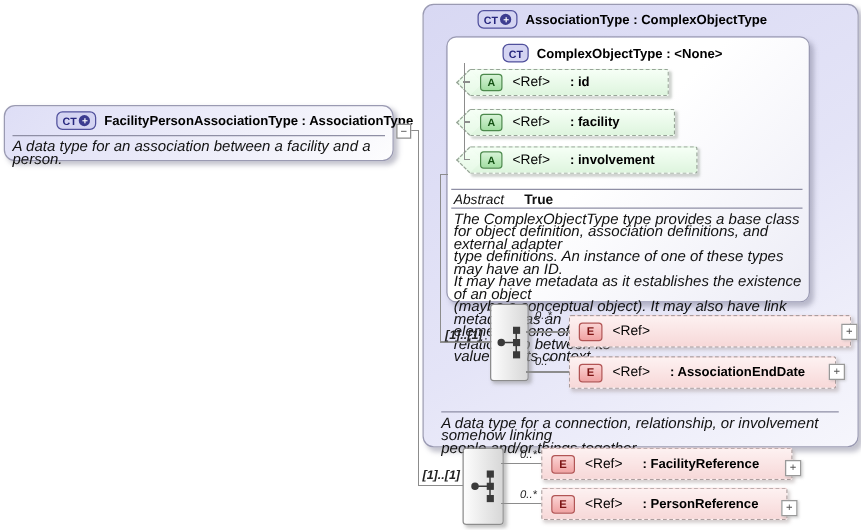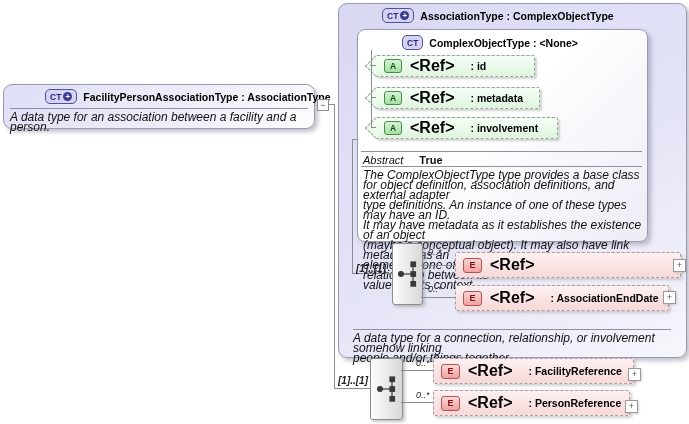--- a/index.html
+++ b/index.html
@@ -33,21 +33,21 @@
   .a-badge{display:inline-flex;align-items:center;justify-content:center;width:16px;height:12px;
         background:linear-gradient(to bottom,#d7f3d7,#a3dfa3);border:1px solid #4c8a4c;
         border-radius:3px;font-size:8.5px;font-weight:bold;color:#145214;z-index:1;}
   .elem-box{position:absolute;height:24px;border:1px dashed #ab9d9d;border-radius:2px;
         background:linear-gradient(to bottom,#fdf1f1,#f7d8d8);
         display:flex;align-items:center;padding-left:7px;z-index:4;
         box-shadow:2px 2px 3px rgba(165,150,150,.45);}
   .e-badge{display:inline-flex;align-items:center;justify-content:center;width:17px;height:13px;
         background:linear-gradient(to bottom,#fad4d4,#f0a2a2);border:1px solid #b25454;
         border-radius:3px;font-size:9px;font-weight:bold;color:#7c1414;}
-  .ref{font-weight:bold;font-size:16px;color:#000;margin-left:8px;}
+  .ref{font-weight:normal;font-size:11px;color:#000;margin-left:8px;}
   .ename{font-weight:bold;font-size:10.5px;color:#000;margin-left:16px;}
   .seq-box{position:absolute;width:29px;height:60px;border:1px solid #8c8c8c;border-radius:3px;
         background:linear-gradient(to right,#fdfdfd,#d7d7d7);z-index:4;
         box-shadow:2px 2px 3px rgba(140,140,140,.5);display:flex;align-items:center;justify-content:center;}
   .card-label{position:absolute;font-size:10px;font-weight:bold;font-style:italic;color:#222;z-index:6;}
   .occurs{position:absolute;font-size:9px;font-style:italic;color:#222;z-index:6;}
   .expand-btn{position:absolute;width:11px;height:11px;background:#fff;border:1px solid #999;
         font-size:9px;line-height:9px;color:#555;display:flex;align-items:center;justify-content:center;
         z-index:6;box-shadow:1px 1px 2px rgba(150,150,150,.4);}
   .collapse-btn{position:absolute;left:317px;top:99px;width:10px;height:10px;background:#fff;
@@ -119,21 +119,21 @@
   </div>
 
   <div class="attr-box" style="left:375px;top:55px;width:150px;">
     <span class="a-badge">A</span>
     <span class="ref">&lt;Ref&gt;</span>
     <span class="ename">: id</span>
   </div>
   <div class="attr-box" style="left:375px;top:87px;width:155px;">
     <span class="a-badge">A</span>
     <span class="ref">&lt;Ref&gt;</span>
-    <span class="ename">: metadata</span>
+    <span class="ename">: facility</span>
   </div>
   <div class="attr-box" style="left:375px;top:117px;width:173px;">
     <span class="a-badge">A</span>
     <span class="ref">&lt;Ref&gt;</span>
     <span class="ename">: involvement</span>
   </div>
 
   <div class="sep" style="left:361px;top:151px;width:281px;z-index:4;"></div>
   <div class="abstract-row" style="left:363px;top:154px;z-index:4;">
     <span class="al">Abstract</span>

